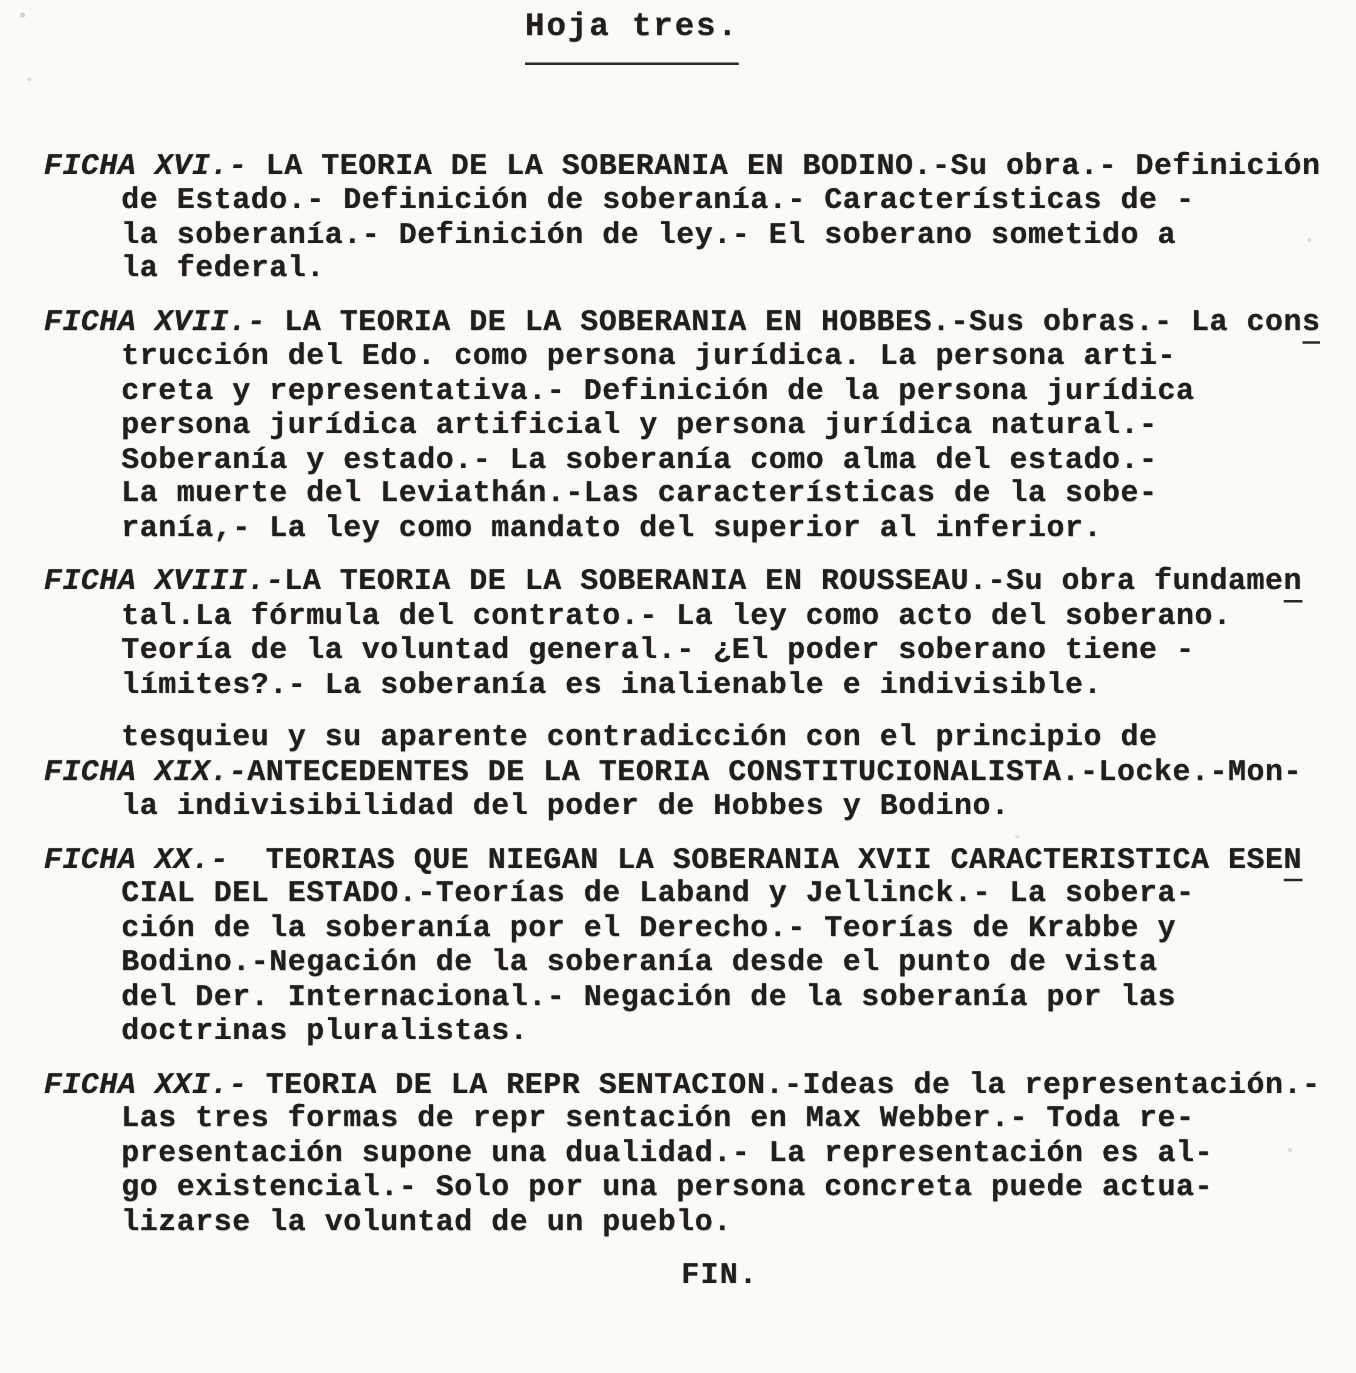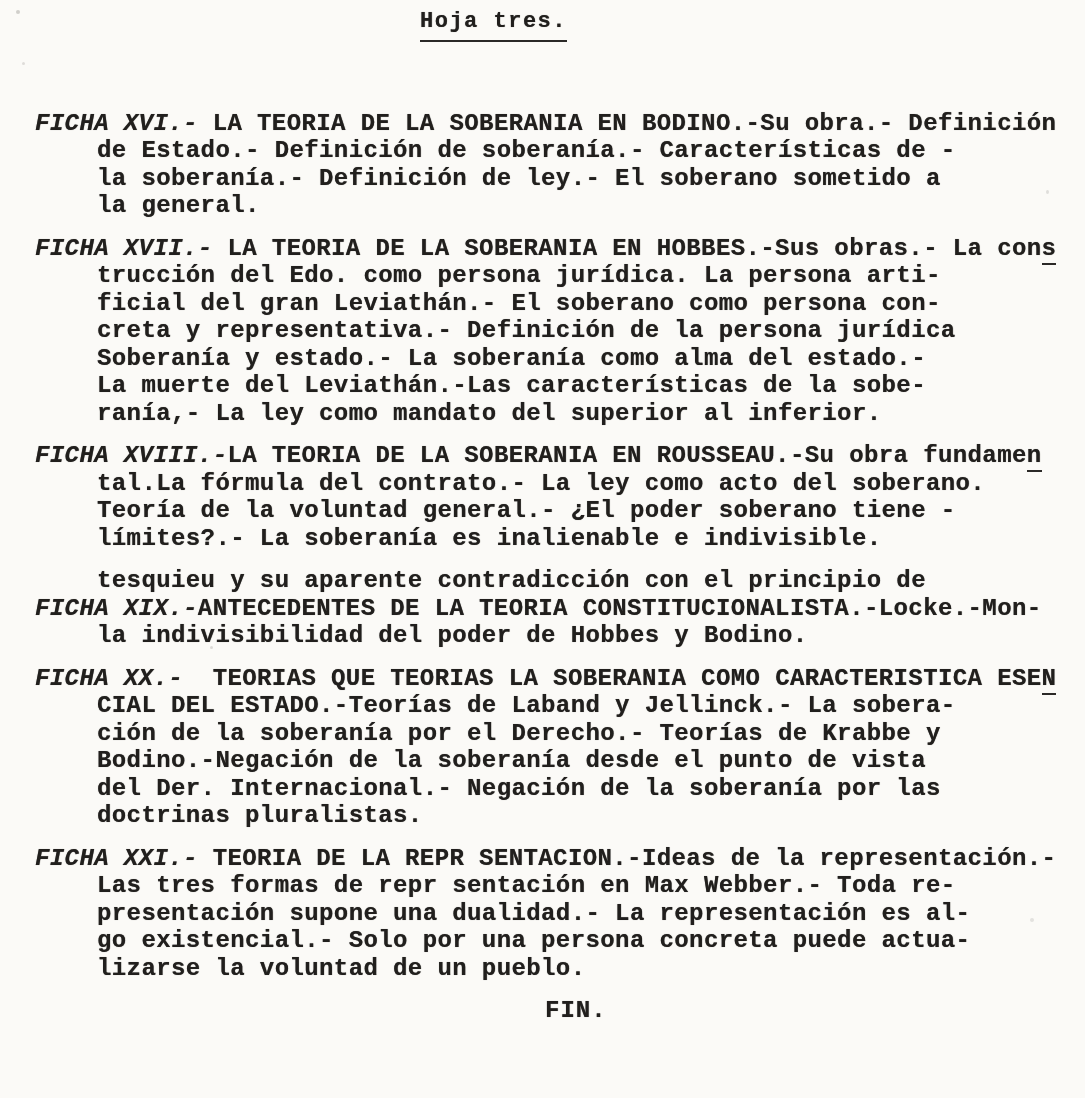--- a/index.html
+++ b/index.html
@@ -17,25 +17,25 @@
     font-weight:700;
     font-size:24px;
     line-height:27.5px;
     letter-spacing:0.4px;
     color:#211f1d;
     text-shadow:0 0 0.7px rgba(33,31,29,0.65), 0.4px 0.4px 0 rgba(33,31,29,0.18);
   }
   .title{
     display:inline-block;
     margin:8px 16px 0 420px;
-    font-size:22px;
+    font-size:26px;
     font-weight:700;
     letter-spacing:1.5px;
     border-bottom:2.5px solid #2b2927;
-    padding-bottom:4px;
+    padding-bottom:14px;
   }
   #fichas{margin:68px 0 0 35px;}
   .ficha{margin:0 0 15px 0;}
   .tline{white-space:pre;}
   .tline.cont{margin-left:62px;}
   .flabel{white-space:pre;font-style:italic;}
   .u{border-bottom:2px solid #2b2927;padding-bottom:1px;}
   .fin{margin:12px 13px 0 545px;letter-spacing:1px;}
   .speck{position:absolute;border-radius:50%;background:rgba(60,55,50,0.22);}
   .s1{width:4px;height:4px;left:16px;top:10px;}
@@ -48,44 +48,44 @@
 </head>
 <body style="background: rgb(251, 250, 247);">
 
 <div class="page" style="color: rgb(33, 31, 29);">
   <h1 class="title">Hoja tres.</h1>
   <div id="fichas">
       <div class="ficha">
         <div class="tline"><span class="flabel">FICHA XVI.- </span><span>LA TEORIA DE LA SOBERANIA EN BODINO.-Su obra.- Definición</span></div>
         <div class="tline cont">de Estado.- Definición de soberanía.- Características de -</div>
         <div class="tline cont">la soberanía.- Definición de ley.- El soberano sometido a</div>
-        <div class="tline cont">la general.</div>
+        <div class="tline cont">la federal.</div>
       </div>
       <div class="ficha">
         <div class="tline"><span class="flabel">FICHA XVII.- </span><span><span>LA TEORIA DE LA SOBERANIA EN HOBBES.-Sus obras.- La con</span><span class="u">s</span></span></div>
         <div class="tline cont">trucción del Edo. como persona jurídica. La persona arti-</div>
-        <div class="tline cont">ficial del gran Leviathán.- El soberano como persona con-</div>
         <div class="tline cont">creta y representativa.- Definición de la persona jurídica</div>
+        <div class="tline cont">persona jurídica artificial y persona jurídica natural.-</div>
         <div class="tline cont">Soberanía y estado.- La soberanía como alma del estado.-</div>
         <div class="tline cont">La muerte del Leviathán.-Las características de la sobe-</div>
         <div class="tline cont">ranía,- La ley como mandato del superior al inferior.</div>
       </div>
       <div class="ficha">
         <div class="tline"><span class="flabel">FICHA XVIII.-</span><span><span>LA TEORIA DE LA SOBERANIA EN ROUSSEAU.-Su obra fundame</span><span class="u">n</span></span></div>
         <div class="tline cont">tal.La fórmula del contrato.- La ley como acto del soberano.</div>
         <div class="tline cont">Teoría de la voluntad general.- ¿El poder soberano tiene -</div>
         <div class="tline cont">límites?.- La soberanía es inalienable e indivisible.</div>
       </div>
       <div class="ficha">
         <div class="tline cont">tesquieu y su aparente contradicción con el principio de</div>
         <div class="tline"><span class="flabel">FICHA XIX.-</span><span>ANTECEDENTES DE LA TEORIA CONSTITUCIONALISTA.-Locke.-Mon-</span></div>
         <div class="tline cont">la indivisibilidad del poder de Hobbes y Bodino.</div>
       </div>
       <div class="ficha">
-        <div class="tline"><span class="flabel">FICHA XX.-  </span><span><span>TEORIAS QUE TEORIAS LA SOBERANIA COMO CARACTERISTICA ESE</span><span class="u">N</span></span></div>
+        <div class="tline"><span class="flabel">FICHA XX.-  </span><span><span>TEORIAS QUE NIEGAN LA SOBERANIA XVII CARACTERISTICA ESE</span><span class="u">N</span></span></div>
         <div class="tline cont">CIAL DEL ESTADO.-Teorías de Laband y Jellinck.- La sobera-</div>
         <div class="tline cont">ción de la soberanía por el Derecho.- Teorías de Krabbe y</div>
         <div class="tline cont">Bodino.-Negación de la soberanía desde el punto de vista</div>
         <div class="tline cont">del Der. Internacional.- Negación de la soberanía por las</div>
         <div class="tline cont">doctrinas pluralistas.</div>
       </div>
       <div class="ficha">
         <div class="tline"><span class="flabel">FICHA XXI.- </span><span>TEORIA DE LA REPR SENTACION.-Ideas de la representación.-</span></div>
         <div class="tline cont">Las tres formas de repr sentación en Max Webber.- Toda re-</div>
         <div class="tline cont">presentación supone una dualidad.- La representación es al-</div>

